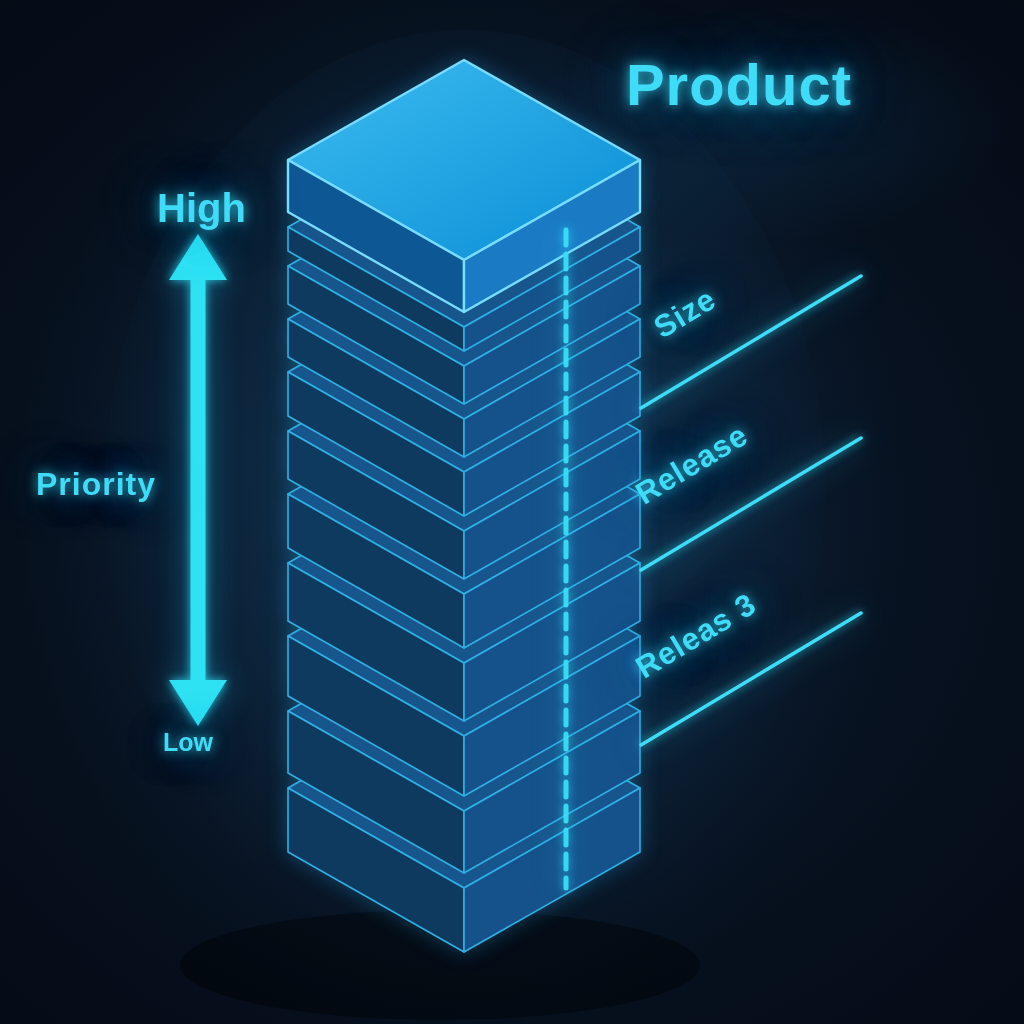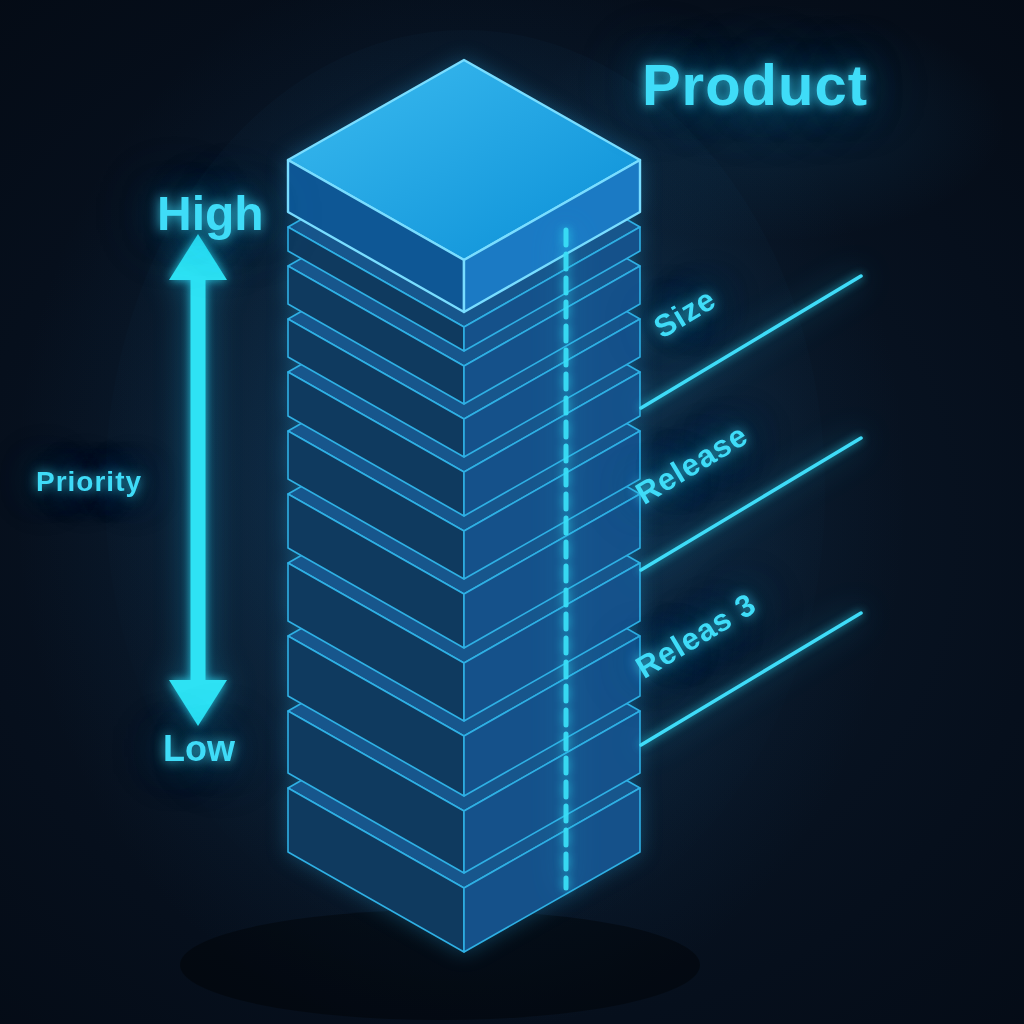--- a/index.html
+++ b/index.html
@@ -10,25 +10,25 @@
       radial-gradient(ellipse 340px 170px at 75% 12%, rgba(26,120,175,0.16), rgba(0,0,0,0) 70%),
       radial-gradient(ellipse 620px 760px at 45% 48%, rgba(23,84,132,0.30), rgba(0,0,0,0) 72%),
       radial-gradient(ellipse 980px 900px at 50% 52%, #0b1a2c 0%, #060f1c 55%, #030810 100%);
   }
   svg.diagram{position:absolute;left:0;top:0;}
   .glow-text{
     position:absolute;color:#3fdcf8;font-weight:bold;white-space:nowrap;
     text-shadow:0 0 12px rgba(61,214,245,0.85),0 0 34px rgba(25,170,220,0.5),0 0 70px rgba(20,150,210,0.35);
   }
   .title-block{top:50px;right:94px;text-align:right;font-size:58px;line-height:70px;letter-spacing:1px;}
-  .title-line1{display:block;margin-right:62px;}
+  .title-line1{display:block;margin-right:78px;}
   .title-line2{display:block;}
-  .high-label{left:157px;top:186px;font-size:48px;}
-  .priority-label{left:36px;top:466px;font-size:28px;letter-spacing:1px;}
-  .low-label{left:163px;top:728px;font-size:36px;}
+  .high-label{left:157px;top:186px;font-size:40px;}
+  .priority-label{left:36px;top:466px;font-size:32px;letter-spacing:1px;}
+  .low-label{left:163px;top:728px;font-size:25px;}
   .callout-label{
     font-size:31px;letter-spacing:1px;
     transform:rotate(-31deg);transform-origin:left bottom;
   }
   .callout-size{left:666px;top:310px;}
   .callout-release{left:648px;top:476px;}
   .callout-release3{left:648px;top:650px;}
   #stack-group{filter:drop-shadow(0 0 10px rgba(38,160,220,0.35));}
   .lines-glow{filter:drop-shadow(0 0 5px rgba(45,220,245,0.85)) drop-shadow(0 0 16px rgba(28,180,230,0.45));}
 </style>

